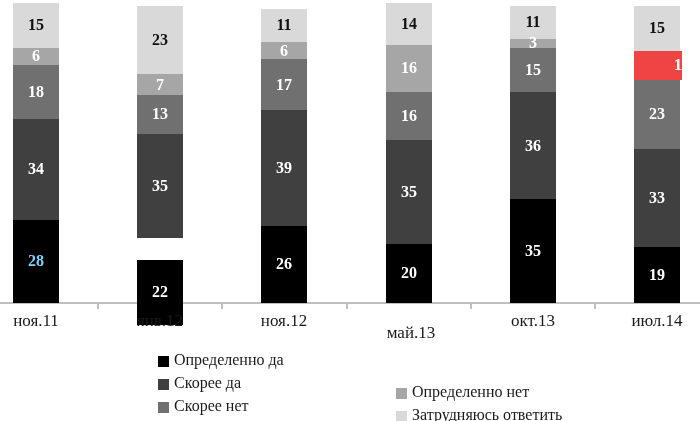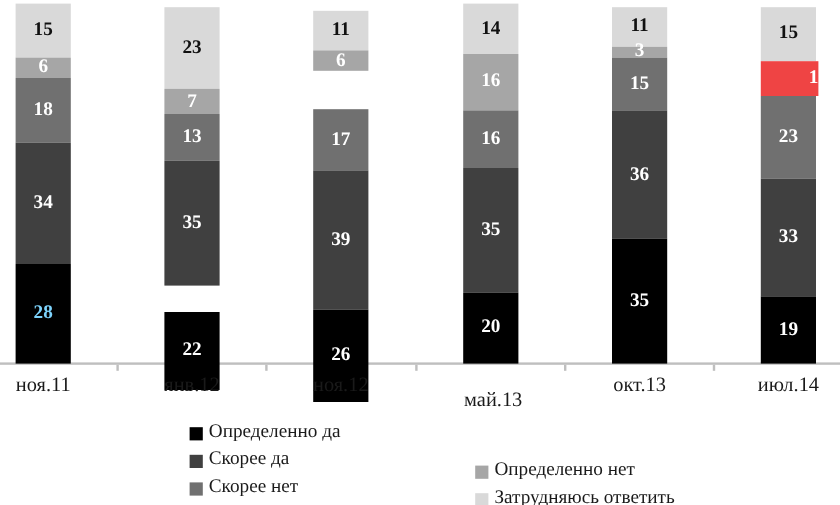--- a/index.html
+++ b/index.html
@@ -115,21 +115,21 @@
         </div>
       </div>
       <div class="cat-label" style="left: 98px;">янв.12</div>
       <div class="bar" style="left: 261px; top: 8.97px; width: 46px;">
         <div class="segment" style="height: 32.67px; background: rgb(217, 217, 217);">
           <span class="val" style="color: rgb(17, 17, 17);">11</span>
         </div>
         <div class="segment" style="height: 17.82px; background: rgb(166, 166, 166);">
           <span class="val" style="color: rgb(255, 255, 255);">6</span>
         </div>
-        <div class="segment" style="height: 50.49px; background: rgb(112, 112, 112); margin-top: 32px;">
+        <div class="segment" style="height: 50.49px; background: rgb(112, 112, 112);">
           <span class="val" style="color: rgb(255, 255, 255);">17</span>
         </div>
         <div class="segment" style="height: 115.83px; background: rgb(64, 64, 64);">
           <span class="val" style="color: rgb(255, 255, 255);">39</span>
         </div>
         <div class="segment" style="height: 77.22px; background: rgb(0, 0, 0);">
           <span class="val" style="color: rgb(255, 255, 255);">26</span>
         </div>
       </div>
       <div class="cat-label" style="left: 222px;">ноя.12</div>

